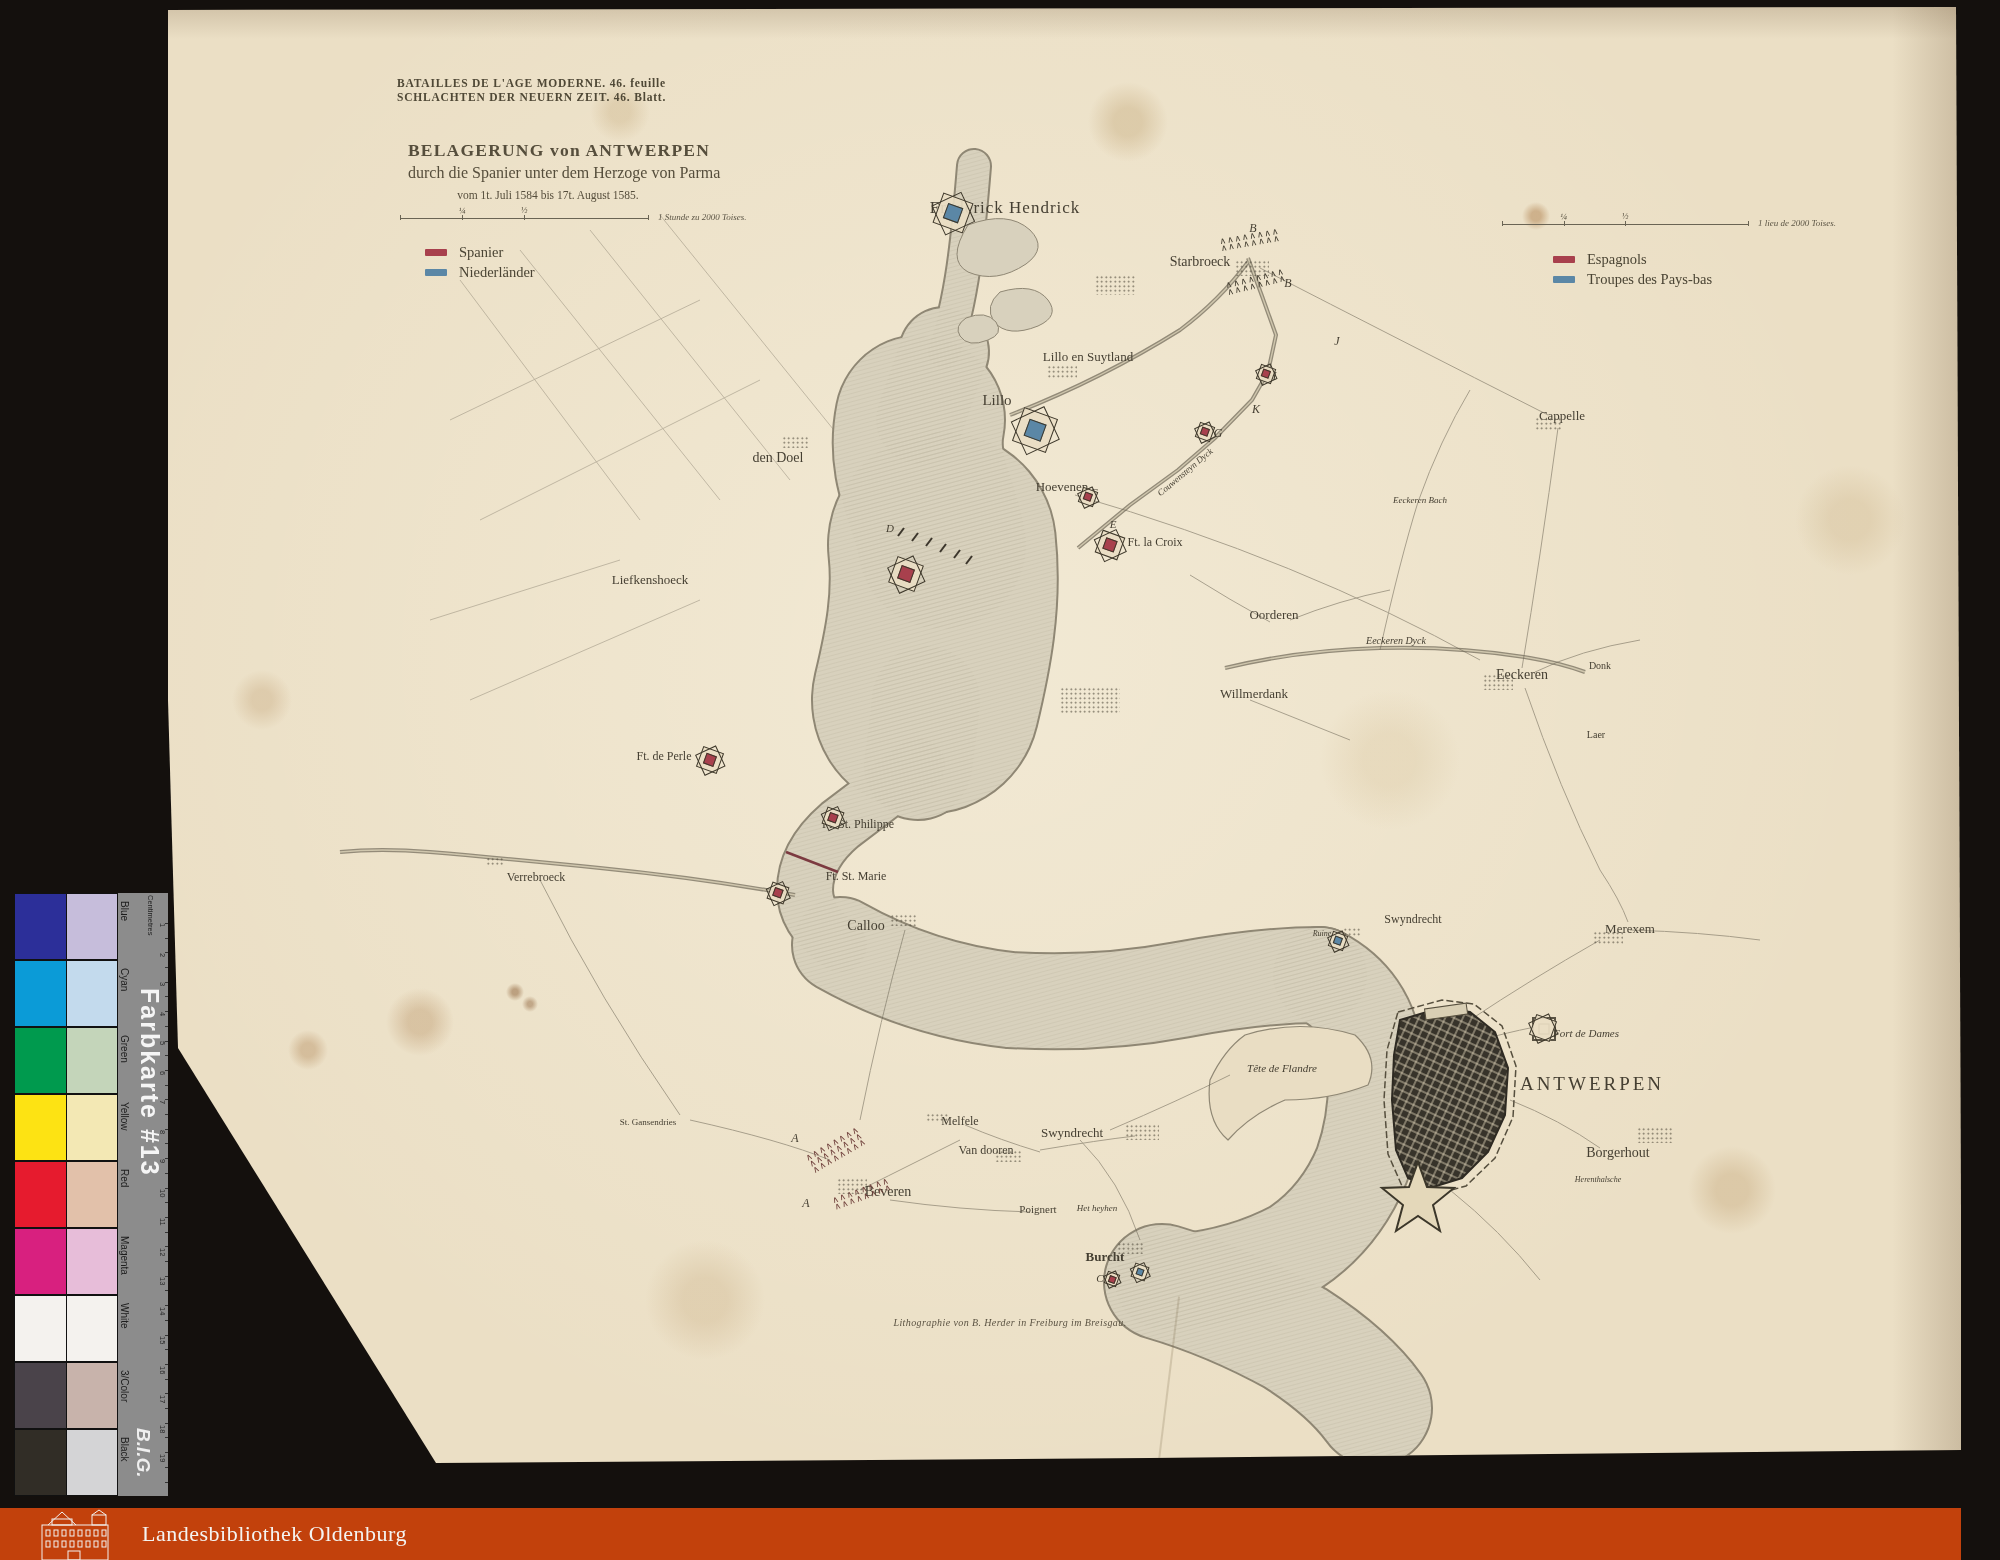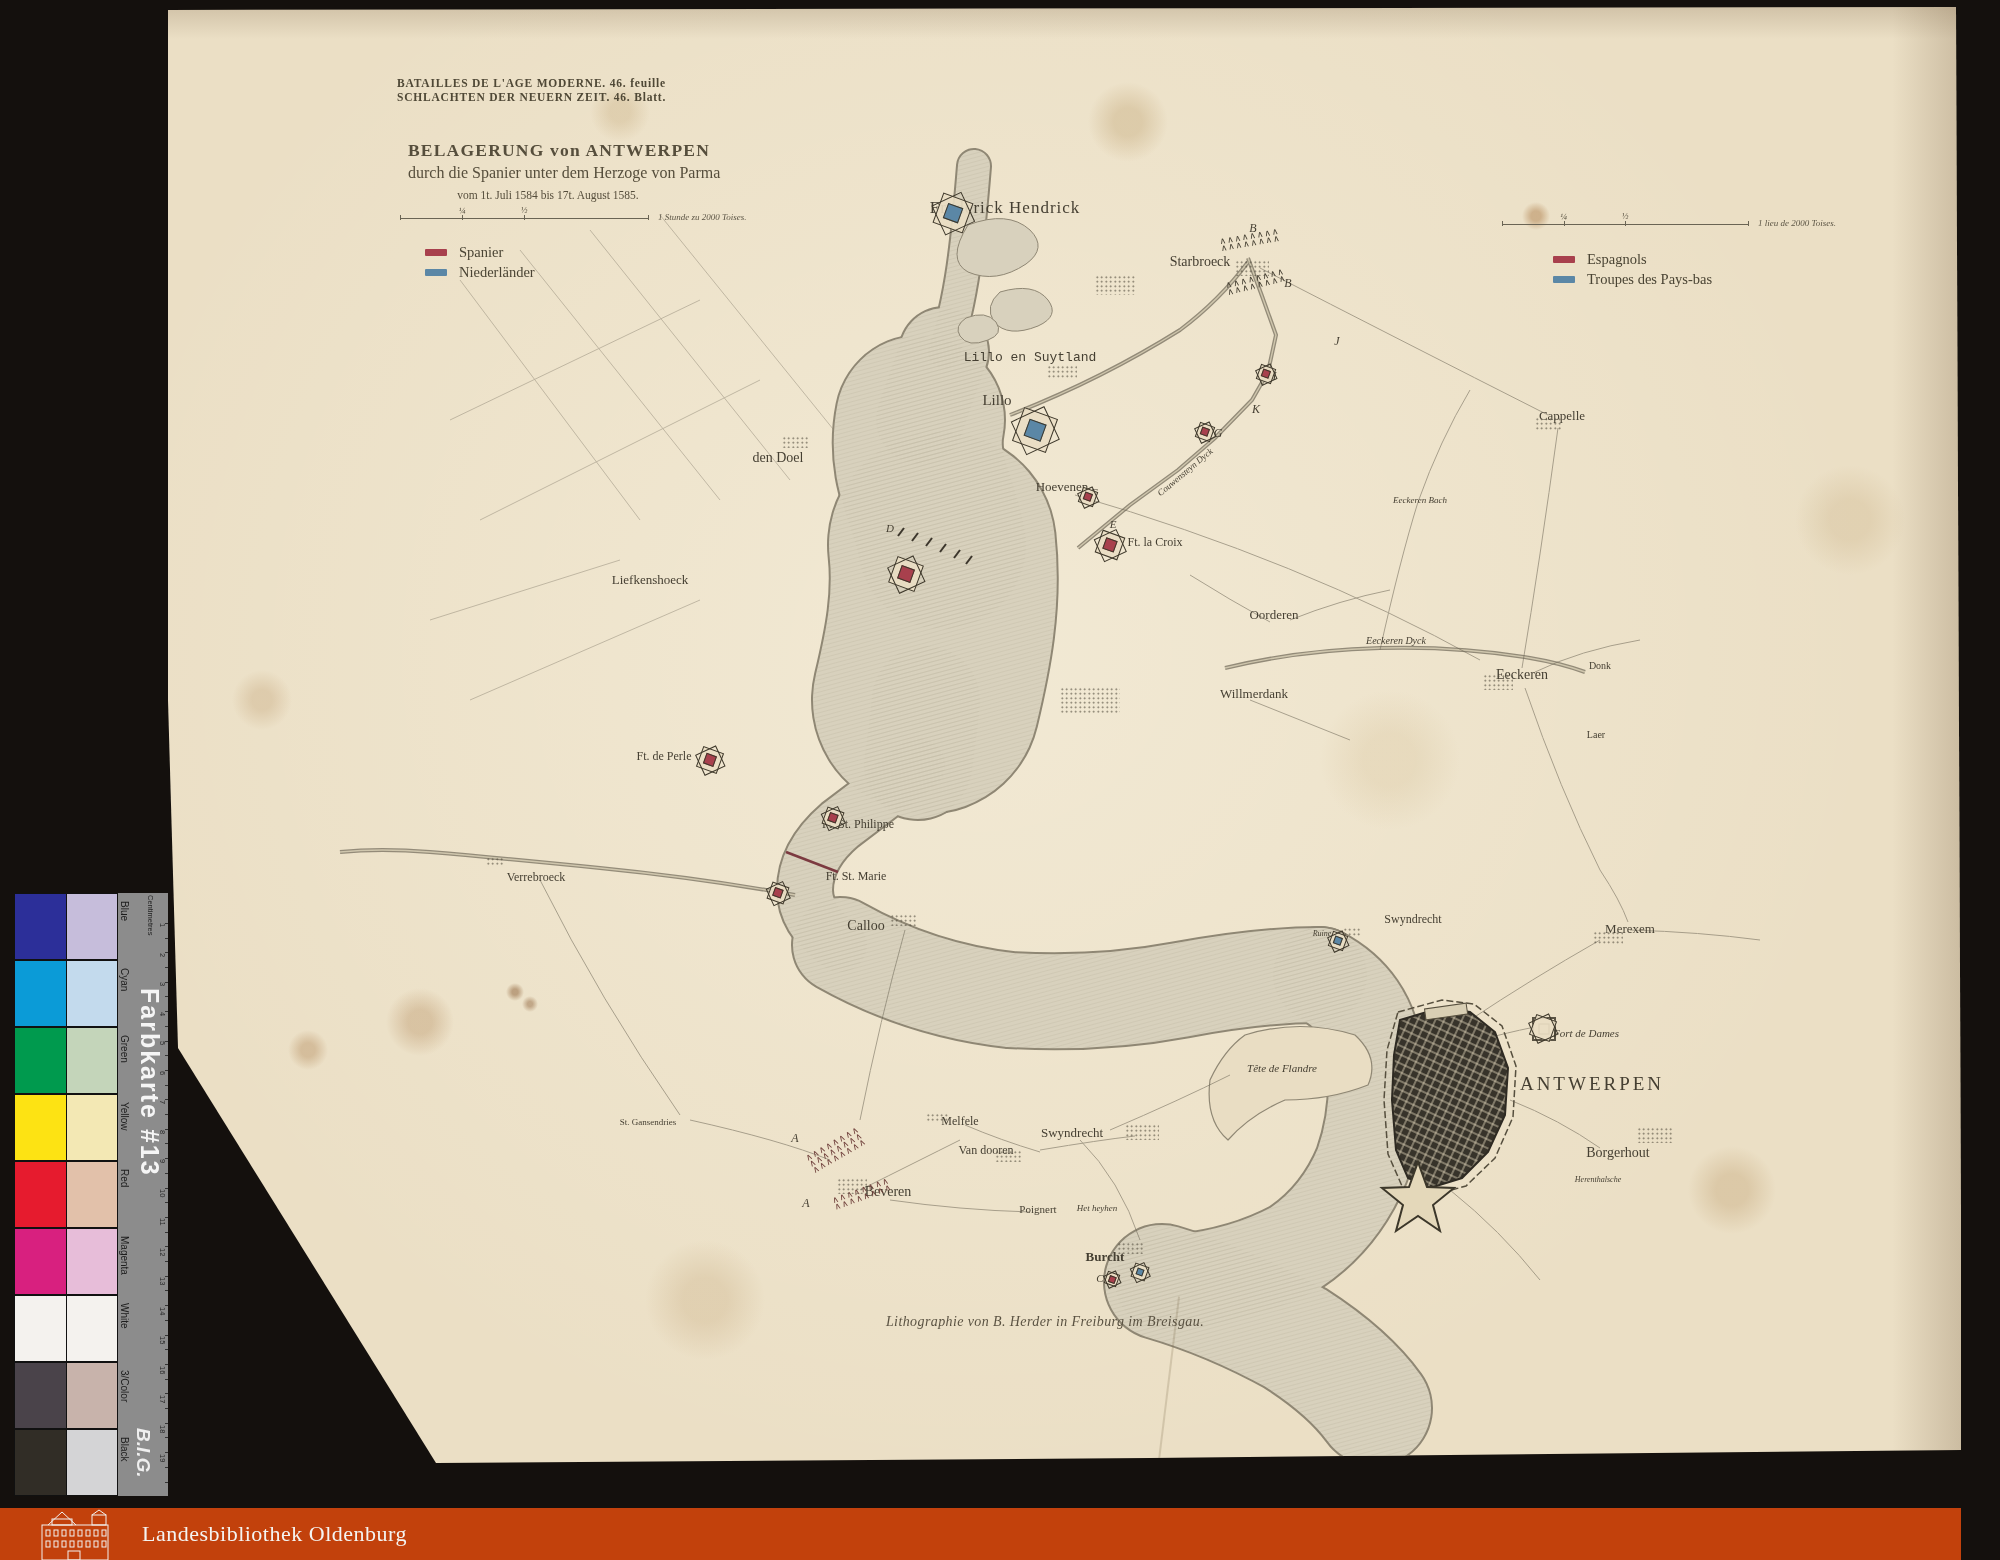--- a/index.html
+++ b/index.html
@@ -42,21 +42,21 @@
   .sb-line{position:absolute;left:0;right:0;top:6px;height:1px;background:#6a6454;}
   .sb-t{position:absolute;top:3px;width:1px;height:5px;background:#6a6454;}
   .sb-q{position:absolute;top:-7px;transform:translateX(-50%);font-size:9px;font-style:italic;color:#5c5545;}
   .sb-cap{position:absolute;left:calc(100% + 10px);top:0;font-size:9px;font-style:italic;
           white-space:nowrap;color:#5c5545;}
   .legend{position:absolute;}
   .lg-row{display:flex;align-items:center;height:20px;}
   .lg-sw{display:inline-block;width:22px;height:7px;margin-right:12px;border-radius:1px;}
   .lg-lb{font-size:14.5px;color:#4a4434;}
   .imprint{position:absolute;left:1010px;top:1322px;transform:translate(-50%,-50%);
-    font-size:14px;font-style:italic;letter-spacing:.4px;color:#5a5242;white-space:nowrap;margin-left:35px;}
+    font-size:10px;font-style:italic;letter-spacing:.4px;color:#5a5242;white-space:nowrap;}
   
   .map-label{position:absolute;transform:translate(-50%,-50%);color:#453f32;white-space:nowrap;}
   .fort{position:absolute;transform:translate(-50%,-50%) rotate(20deg);
         border:1.5px solid #3e382b;background:rgba(233,221,195,.92);}
   .fort::before{content:'';position:absolute;inset:-1.5px;border:1.5px solid #3e382b;transform:rotate(45deg);}
   .fort .core{position:absolute;left:50%;top:50%;width:46%;height:46%;
               transform:translate(-50%,-50%);border:1px solid #3e382b;}
   .fort.red .core{background:#a8404d;}
   .fort.blue .core{background:#5b87a6;}
   .camp{position:absolute;color:#433d30;font-size:9px;line-height:7px;letter-spacing:1px;white-space:nowrap;}
@@ -272,21 +272,21 @@
       </div>
       <div class="lg-row">
         <span class="lg-sw" style="background: rgb(91, 135, 166);"></span>
         <span class="lg-lb">Troupes des Pays-bas</span>
       </div>
     </div>
 
     <div id="labels">
         <span class="map-label" style="left: 1005px; top: 208px; font-size: 17px; letter-spacing: 1px;">Frederick Hendrick</span>
         <span class="map-label" style="left: 1200px; top: 262px; font-size: 14px;">Starbroeck</span>
-        <span class="map-label" style="left: 1030px; top: 357px; font-size: 13px; font-family: Liberation Mono, monospace;">Lillo en Suytland</span>
+        <span class="map-label" style="left: 1088px; top: 357px; font-size: 13px;">Lillo en Suytland</span>
         <span class="map-label" style="left: 997px; top: 400px; font-size: 15px;">Lillo</span>
         <span class="map-label" style="left: 1562px; top: 416px; font-size: 13px;">Cappelle</span>
         <span class="map-label" style="left: 778px; top: 458px; font-size: 14px;">den Doel</span>
         <span class="map-label" style="left: 1062px; top: 487px; font-size: 13px;">Hoevenen</span>
         <span class="map-label" style="left: 1155px; top: 542px; font-size: 12px;">Ft. la Croix</span>
         <span class="map-label" style="left: 650px; top: 580px; font-size: 13px;">Liefkenshoeck</span>
         <span class="map-label" style="left: 1185px; top: 472px; font-size: 9px; font-style: italic; transform: translate(-50%, -50%) rotate(-40deg);">Couwensteyn Dyck</span>
         <span class="map-label" style="left: 1420px; top: 500px; font-size: 9px; font-style: italic;">Eeckeren Bach</span>
         <span class="map-label" style="left: 1274px; top: 615px; font-size: 13px;">Oorderen</span>
         <span class="map-label" style="left: 1396px; top: 640px; font-size: 10px; font-style: italic;">Eeckeren Dyck</span>

